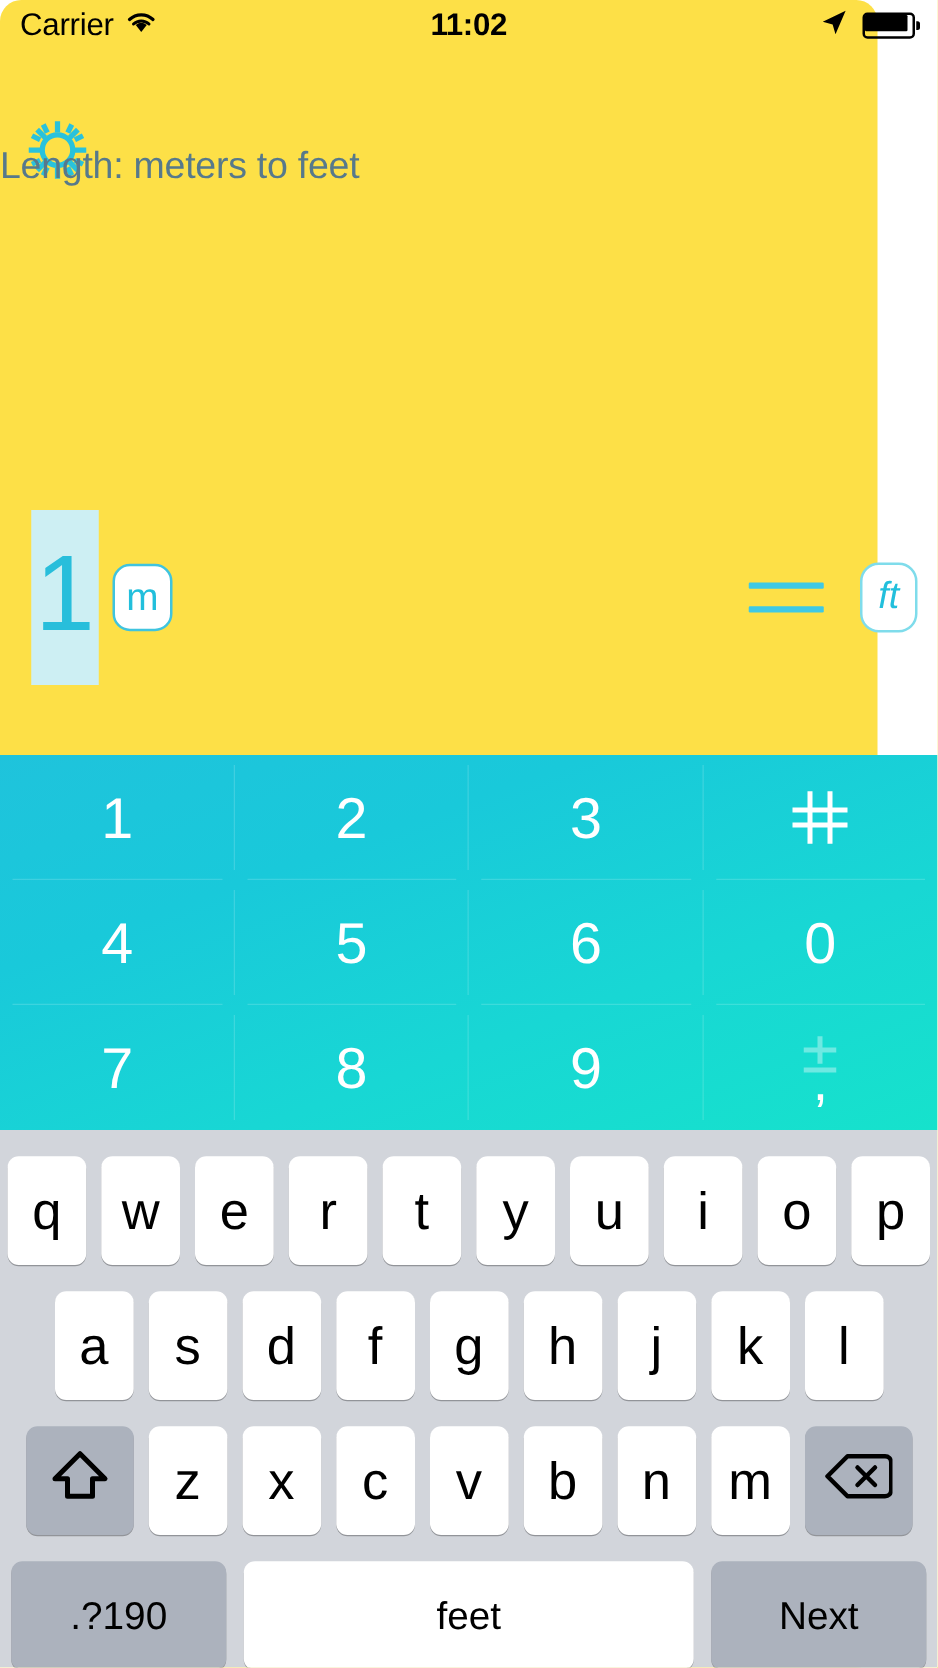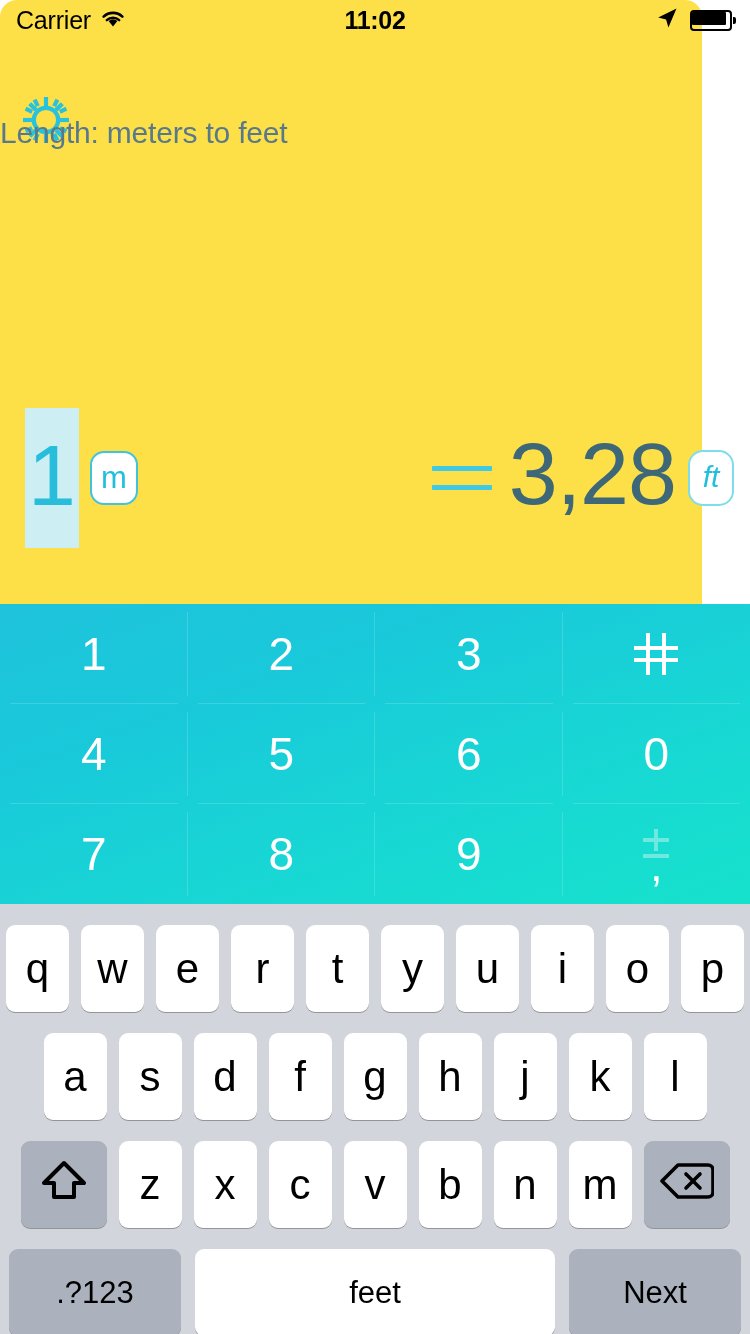--- a/index.html
+++ b/index.html
@@ -195,21 +195,20 @@
       <div class="unit-badge">
         <span>m</span>
       </div>
     </div>
 
     <div class="result-group">
       <span class="eq-sign">
           <i></i>
           <i></i>
         </span>
-      <span class="result-value">3,28</span>
       <div class="unit-badge light">
         <span>ft</span>
       </div>
     </div>
 
   </div>
 
   <div class="keypad">
     <div class="kp-key brd-r brd-b">
         <span>1</span>
@@ -363,21 +362,21 @@
             <path d="M18 4 L48 4 A5 5 0 0 1 53 9 L53 31 A5 5 0 0 1 48 36 L18 36 L2 20 Z" fill="none" stroke="#000" stroke-width="3.6" stroke-linejoin="round"></path>
             <line x1="26" y1="13" x2="40" y2="27" stroke="#000" stroke-width="3.6" stroke-linecap="round"></line>
             <line x1="40" y1="13" x2="26" y2="27" stroke="#000" stroke-width="3.6" stroke-linecap="round"></line>
           </svg>
         </span>
       </div>
     </div>
 
     <div class="kb-row r4">
       <div class="kb-key dark bottom num">
-        <span>.?123</span>
+        <span>.?190</span>
       </div>
       <div class="kb-key bottom spacebar">
         <span>feet</span>
       </div>
       <div class="kb-key dark bottom next">
         <span>Next</span>
       </div>
     </div>
 
   </div>

